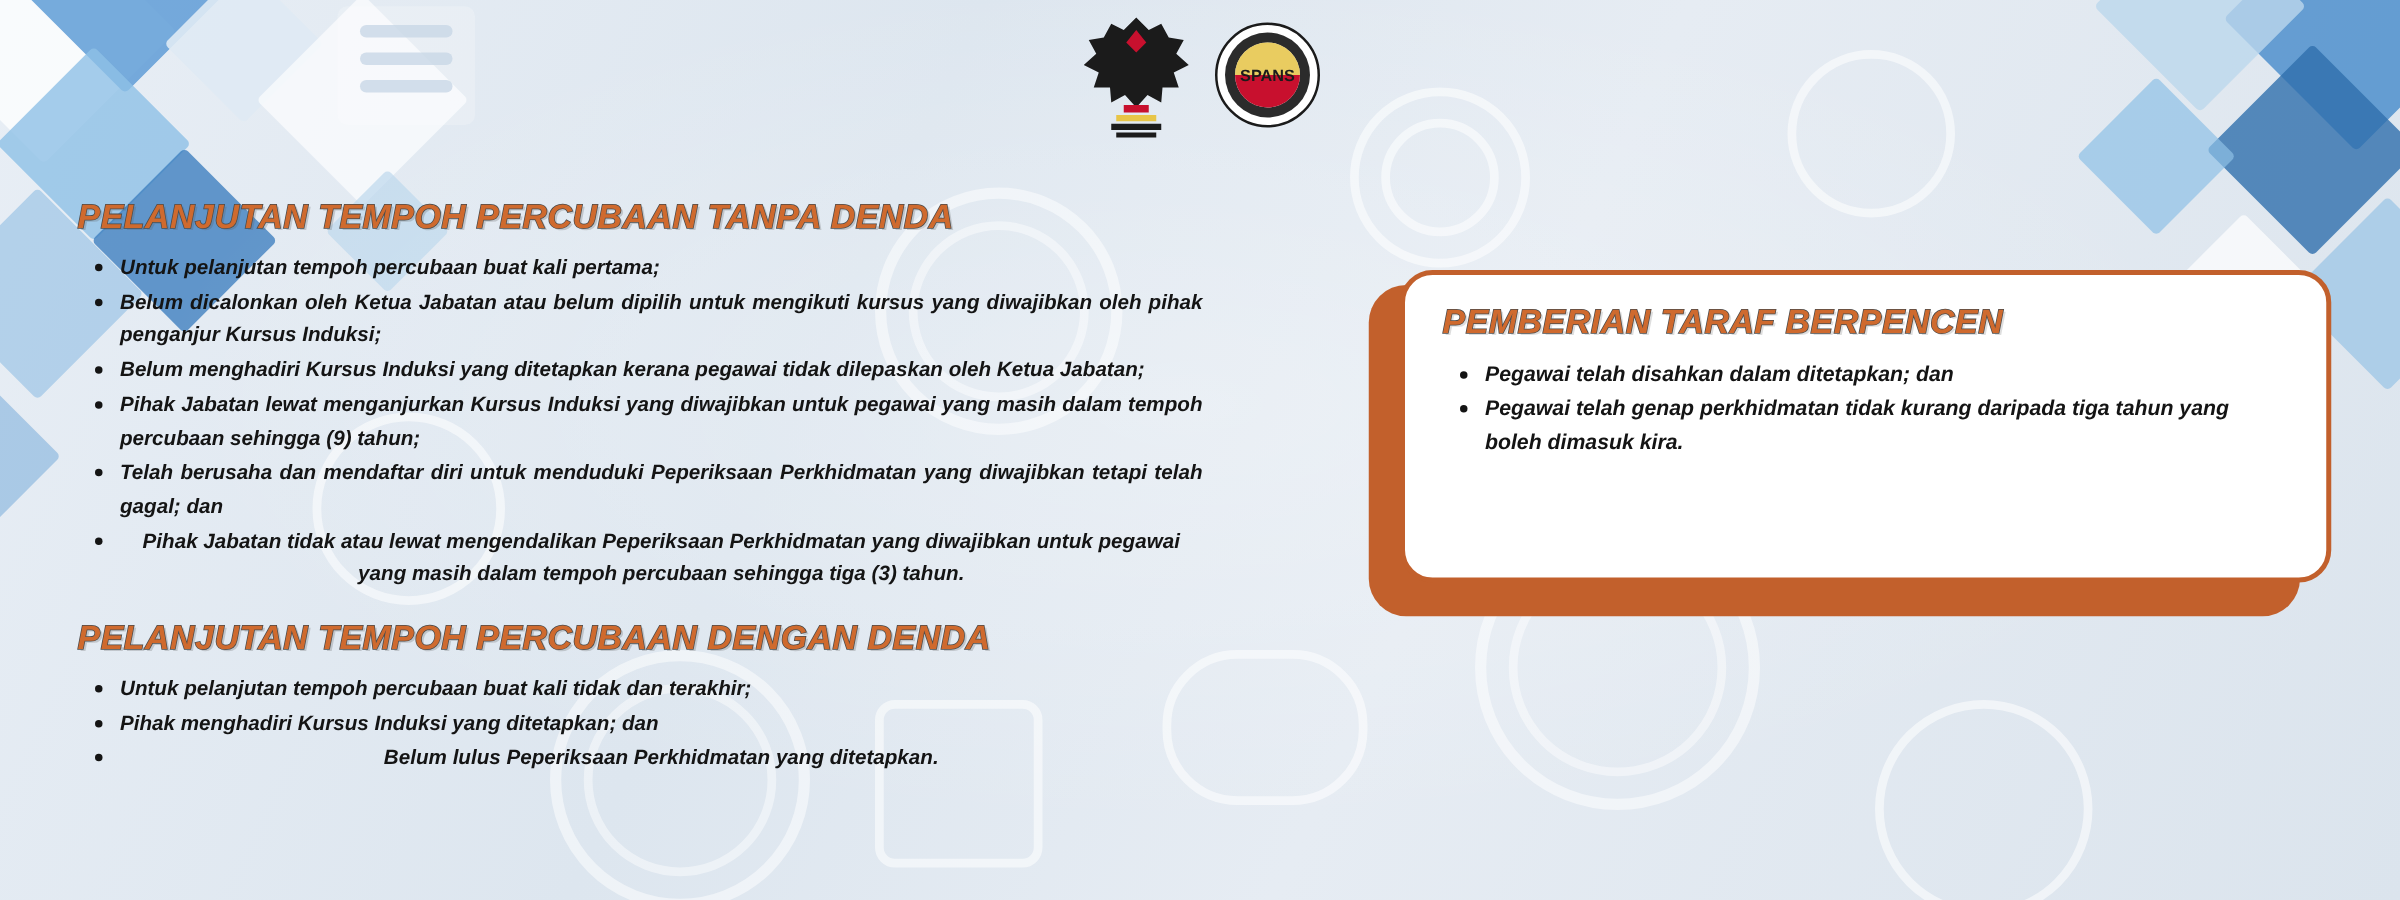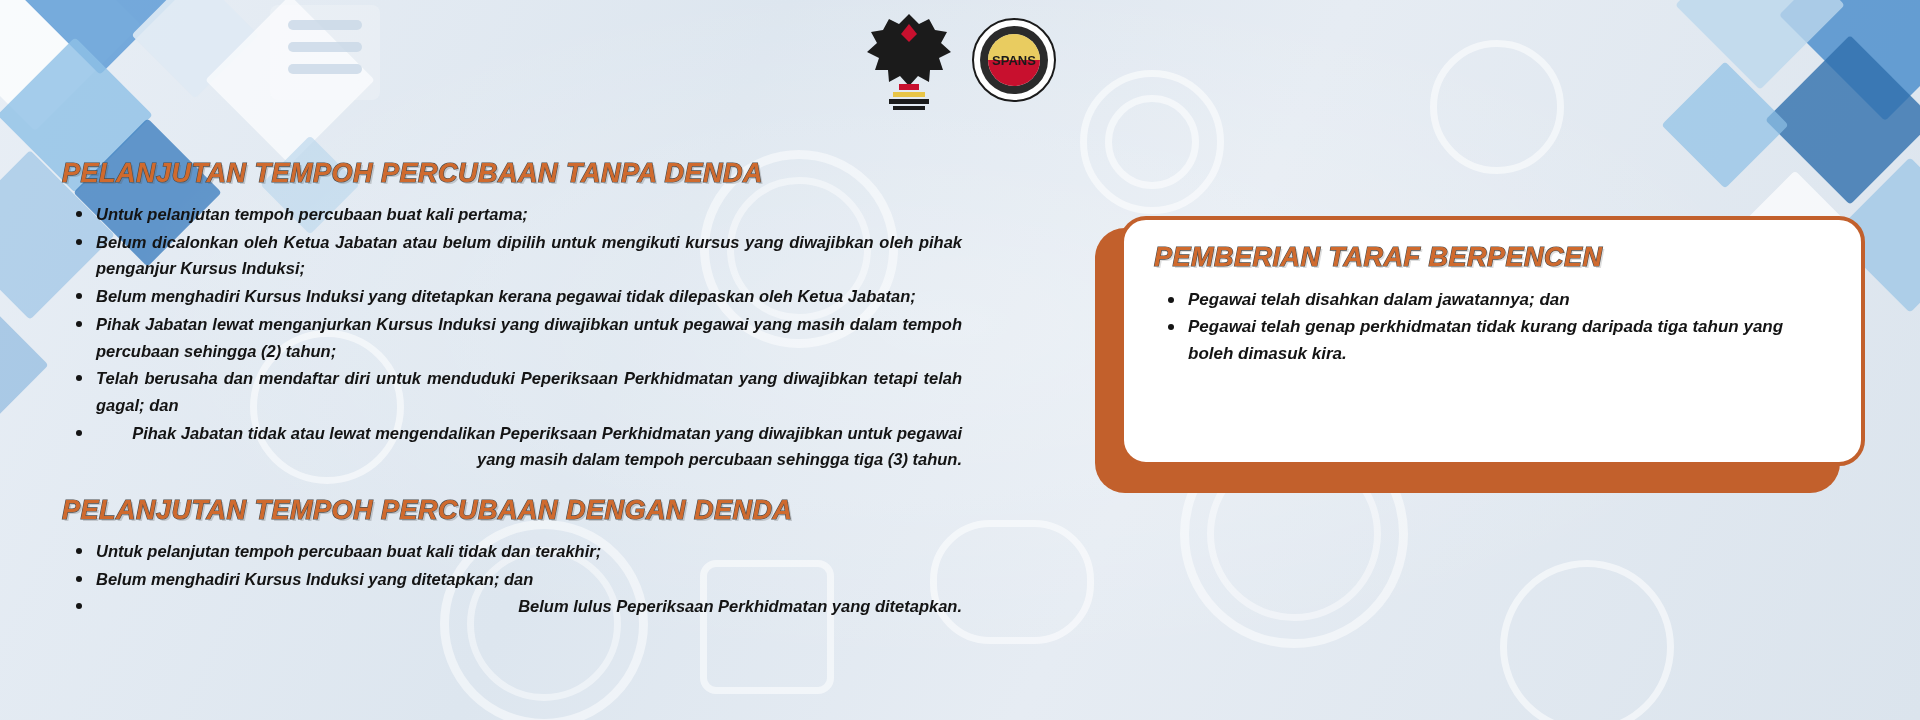--- a/index.html
+++ b/index.html
@@ -130,21 +130,21 @@
   .bullets li::before {
     content: "";
     position: absolute;
     left: -16px;
     top: 10px;
     width: 6px;
     height: 6px;
     background: #141414;
     border-radius: 50%;
   }
-  .bullets li:last-child { text-align: right; }
+  .bullets li:last-child { text-align: center; }
 
   .title-2 {
     margin-top: 22px;
   }
   .bullets-2 li { text-align: left; line-height: 1.6; }
 
   
   .card-wrap {
     position: absolute;
     left: 1095px;
@@ -262,38 +262,38 @@
   </div>
 
   <div class="left-col">
 
     <h2 class="section-title">PELANJUTAN TEMPOH PERCUBAAN TANPA DENDA</h2>
 
     <ul class="bullets">
       <li>Untuk pelanjutan tempoh percubaan buat kali pertama;</li>
       <li>Belum dicalonkan oleh Ketua Jabatan atau belum dipilih untuk mengikuti kursus yang diwajibkan oleh pihak penganjur Kursus Induksi;</li>
       <li>Belum menghadiri Kursus Induksi yang ditetapkan kerana pegawai tidak dilepaskan oleh Ketua Jabatan;</li>
-      <li>Pihak Jabatan lewat menganjurkan Kursus Induksi yang diwajibkan untuk pegawai yang masih dalam tempoh percubaan sehingga (2) tahun;</li>
+      <li>Pihak Jabatan lewat menganjurkan Kursus Induksi yang diwajibkan untuk pegawai yang masih dalam tempoh percubaan sehingga (9) tahun;</li>
       <li>Telah berusaha dan mendaftar diri untuk menduduki Peperiksaan Perkhidmatan yang diwajibkan tetapi telah gagal; dan</li>
       <li>Pihak Jabatan tidak atau lewat mengendalikan Peperiksaan Perkhidmatan yang diwajibkan untuk pegawai yang masih dalam tempoh percubaan sehingga tiga (3) tahun.</li>
     </ul>
 
     <h2 class="section-title title-2">PELANJUTAN TEMPOH PERCUBAAN DENGAN DENDA</h2>
 
     <ul class="bullets bullets-2">
       <li>Untuk pelanjutan tempoh percubaan buat kali tidak dan terakhir;</li>
-      <li>Belum menghadiri Kursus Induksi yang ditetapkan; dan</li>
+      <li>Pihak menghadiri Kursus Induksi yang ditetapkan; dan</li>
       <li>Belum lulus Peperiksaan Perkhidmatan yang ditetapkan.</li>
     </ul>
   </div>
 
   <div class="card-wrap">
     <div class="card-shadow"></div>
     <div class="card">
       <h2 class="card-title">PEMBERIAN TARAF BERPENCEN</h2>
       <ul class="bullets">
-        <li>Pegawai telah disahkan dalam jawatannya; dan</li>
+        <li>Pegawai telah disahkan dalam ditetapkan; dan</li>
         <li>Pegawai telah genap perkhidmatan tidak kurang daripada tiga tahun yang boleh dimasuk kira.</li>
       </ul>
     </div>
   </div>
 
 </div>
 
 </body></html>

